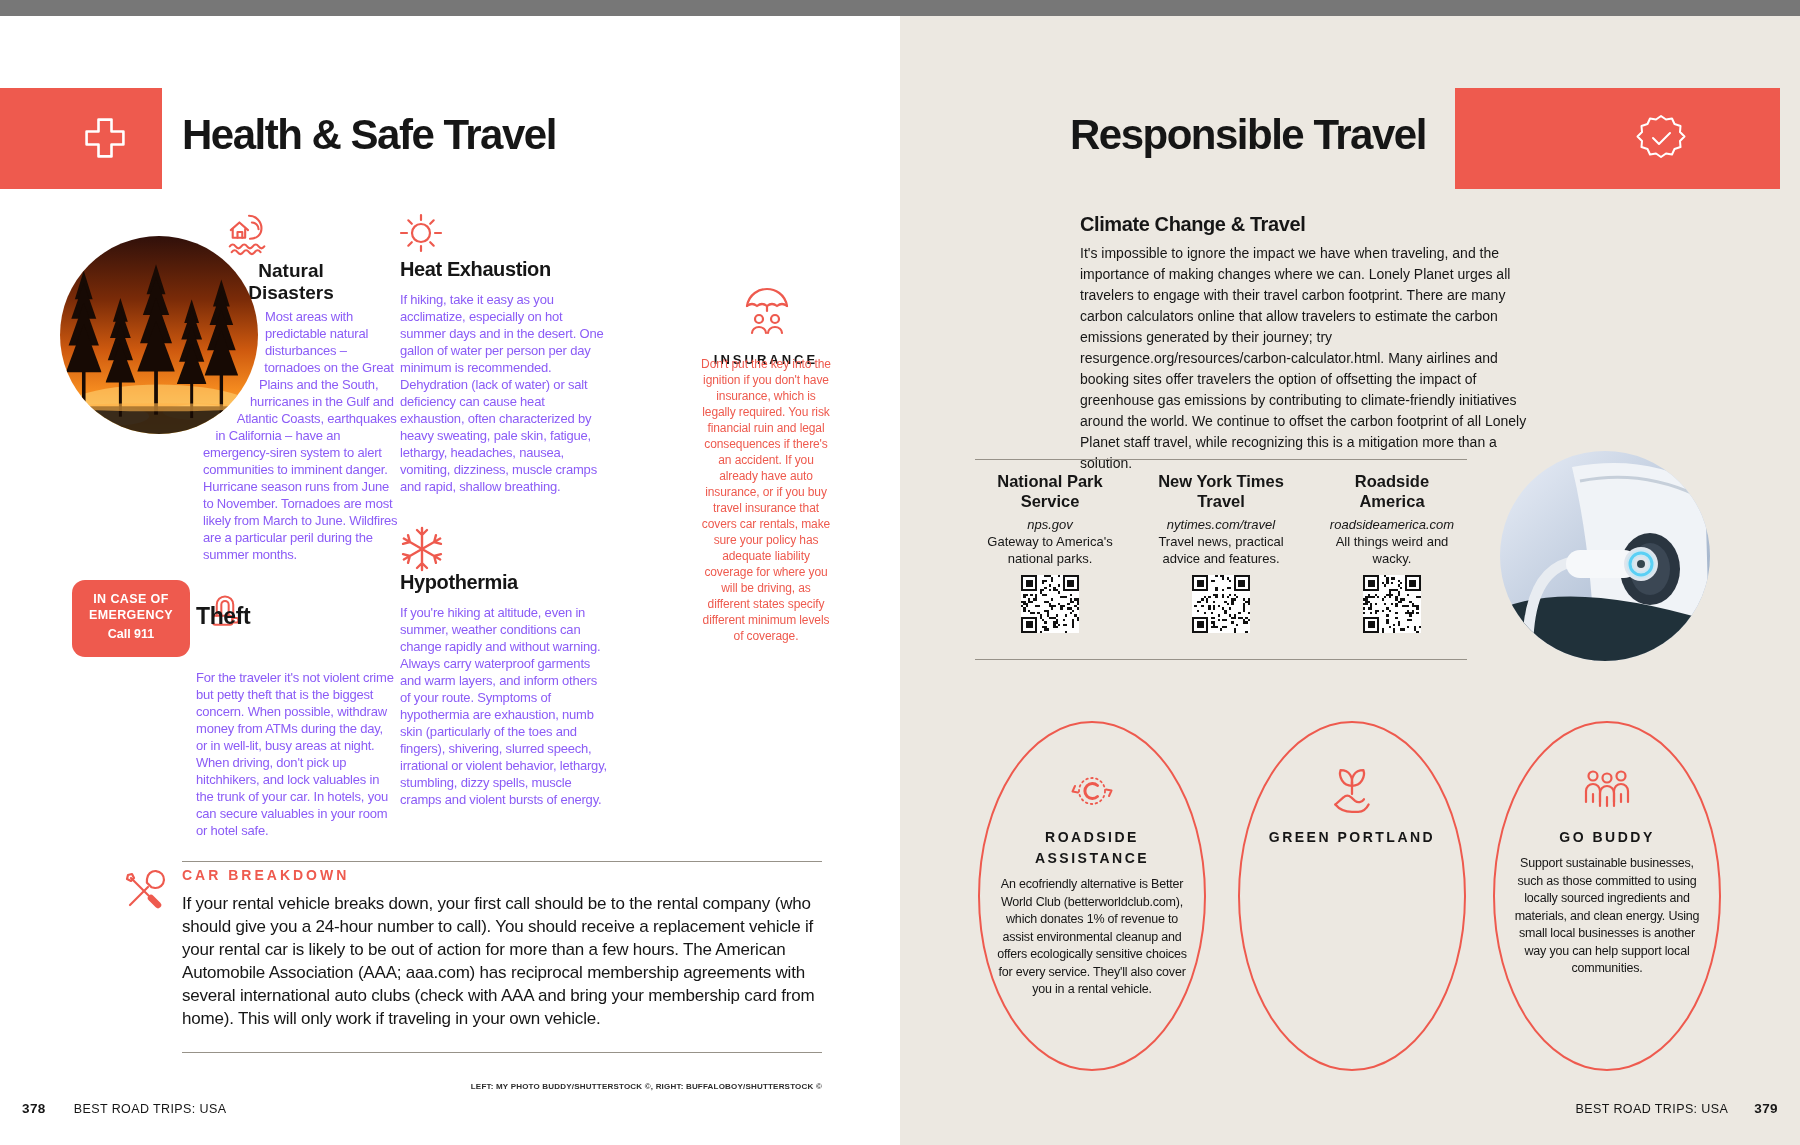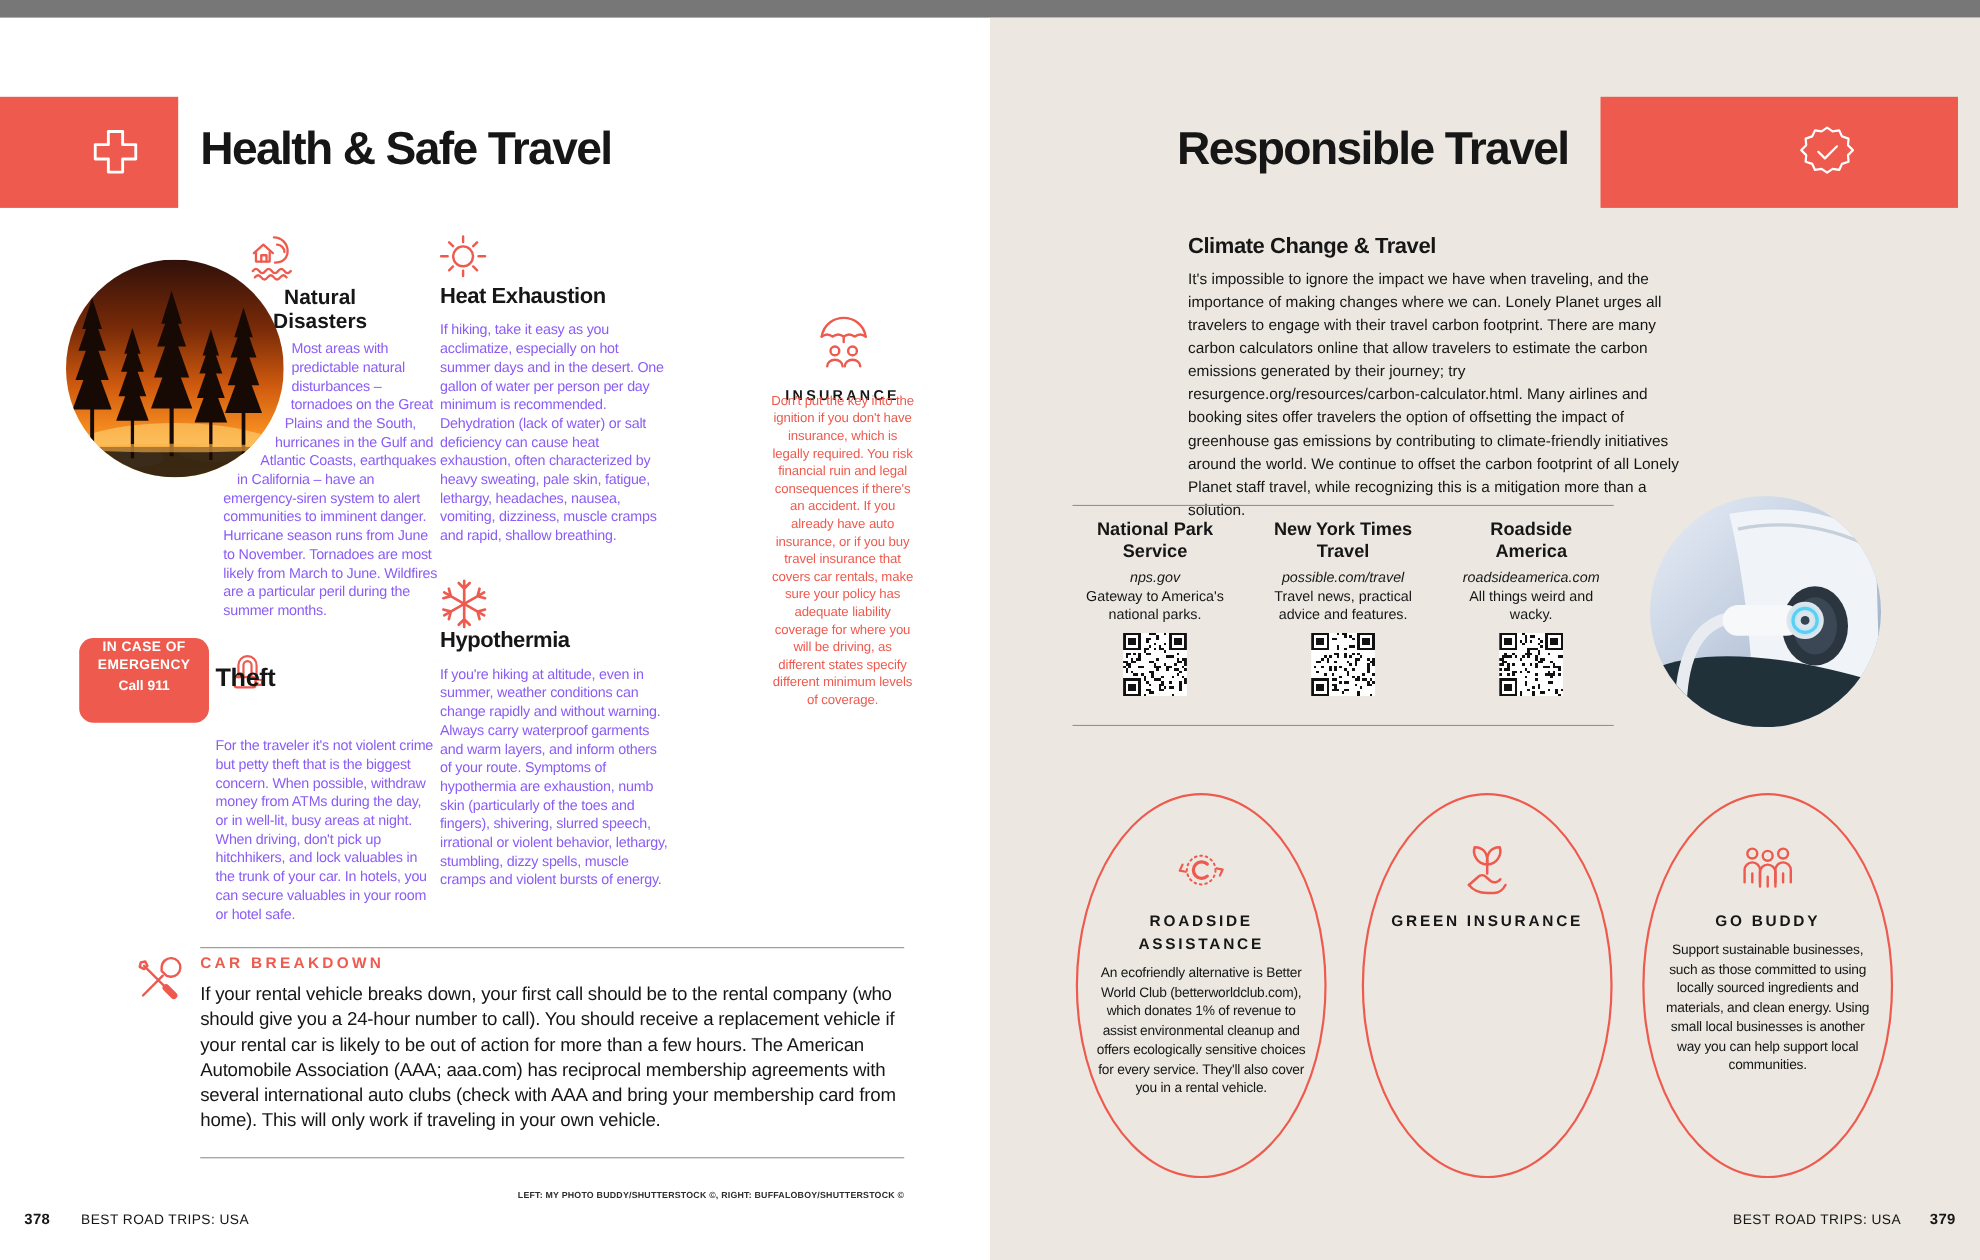--- a/index.html
+++ b/index.html
@@ -29,21 +29,21 @@
   .hr{height:1px;background:#979289;}
   .red{color:var(--accent);}
   .italic{font-style:italic;}
   
   .photo-circle{border-radius:50%;overflow:hidden;}
   .photo-fire{left:60px;top:220px;width:198px;height:198px;}
   .nd-head{left:238px;top:244px;width:106px;font-weight:bold;font-size:19px;line-height:22px;text-align:center;}
   .nd-para{left:203px;top:292px;width:196px;}
   .circ-spacer{float:left;width:62px;height:128px;shape-outside:circle(104px at -44px 27px);shape-margin:4px;}
   .ebox{left:72px;top:564px;width:118px;height:77px;background:var(--accent);border-radius:13px;color:#fff;
-        text-align:center;box-sizing:border-box;}
+        text-align:center;box-sizing:border-box;padding-top:11px;}
   .ebox .l1{font-weight:bold;font-size:12.5px;line-height:16px;letter-spacing:0.4px;}
   .ebox .l2{font-weight:bold;font-size:12.5px;margin-top:4px;}
   .theft-head{left:196px;top:587px;font-size:23px;}
   .theft-para{left:196px;top:653px;width:200px;}
   .heat-head{left:400px;top:242px;}
   .heat-para{left:400px;top:275px;width:206px;}
   .hypo-head{left:400px;top:555px;}
   .hypo-para{left:400px;top:588px;width:208px;}
   .ins-label{left:700px;top:336px;width:132px;font-size:13px;text-align:center;}
   .ins-para{left:700px;top:340px;width:132px;font-size:12px;line-height:16px;text-align:center;letter-spacing:-0.1px;}
@@ -356,21 +356,21 @@
             <rect x="19" y="1" width="5" height="5" fill="#fff"></rect>
             <rect x="20" y="2" width="3" height="3" fill="#111"></rect>
             <rect x="0" y="18" width="7" height="7" fill="#111"></rect>
             <rect x="1" y="19" width="5" height="5" fill="#fff"></rect>
             <rect x="2" y="20" width="3" height="3" fill="#111"></rect>
           </svg>
         </div>
     </div>
     <div class="res-col">
       <div class="res-title">New York Times Travel</div>
-      <div class="res-url italic">possible.com/travel</div>
+      <div class="res-url italic">nytimes.com/travel</div>
       <div class="res-desc">Travel news, practical advice and features.</div>
       <div class="qr">
           <svg viewBox="0 0 25 25" shape-rendering="crispEdges">
             <rect width="25" height="25" fill="#fff"></rect>
             <rect x="10" y="0" width="1" height="1" fill="#111"></rect>
             <rect x="12" y="0" width="1" height="1" fill="#111"></rect>
             <rect x="13" y="0" width="1" height="1" fill="#111"></rect>
             <rect x="13" y="1" width="1" height="1" fill="#111"></rect>
             <rect x="15" y="1" width="1" height="1" fill="#111"></rect>
             <rect x="8" y="2" width="1" height="1" fill="#111"></rect>
@@ -643,21 +643,21 @@
       <svg width="54" height="54" viewBox="0 0 52 52">
         <g fill="none" stroke="var(--accent)" stroke-width="2.2" stroke-linecap="round" stroke-linejoin="round">
           <path d="M26 21 v8"></path>
           <path d="M26 21 C17 21 13 12 15 6 C24 6 27 13 26 21 z"></path>
           <path d="M26 21 C35 21 39 12 37 6 C28 6 25 13 26 21 z"></path>
           <path d="M10 39 l8 -7 c2 -2 5 -2 7 0 l4 3.5 c2.5 2 6.5 1.5 8.5 -1.5"></path>
           <path d="M10 39 c4 5 10 7 16 7 h6 c4 0 8 -3 10 -7"></path>
         </g>
       </svg>
     </div>
-    <div class="tip-title">GREEN INSURANCE</div>
+    <div class="tip-title">GREEN PORTLAND</div>
   </div>
 
   <div class="abs tip tip3">
     <div class="ticon">
       <svg width="56" height="50" viewBox="0 0 56 50">
         <g fill="none" stroke="var(--accent)" stroke-width="2.2" stroke-linecap="round" stroke-linejoin="round">
           <circle cx="14" cy="10" r="4.5"></circle>
             <path d="M7 36 v-11 a7 7 0 0 1 14 0 v11"></path>
           <circle cx="42" cy="10" r="4.5"></circle>
             <path d="M35 36 v-11 a7 7 0 0 1 14 0 v11"></path>

